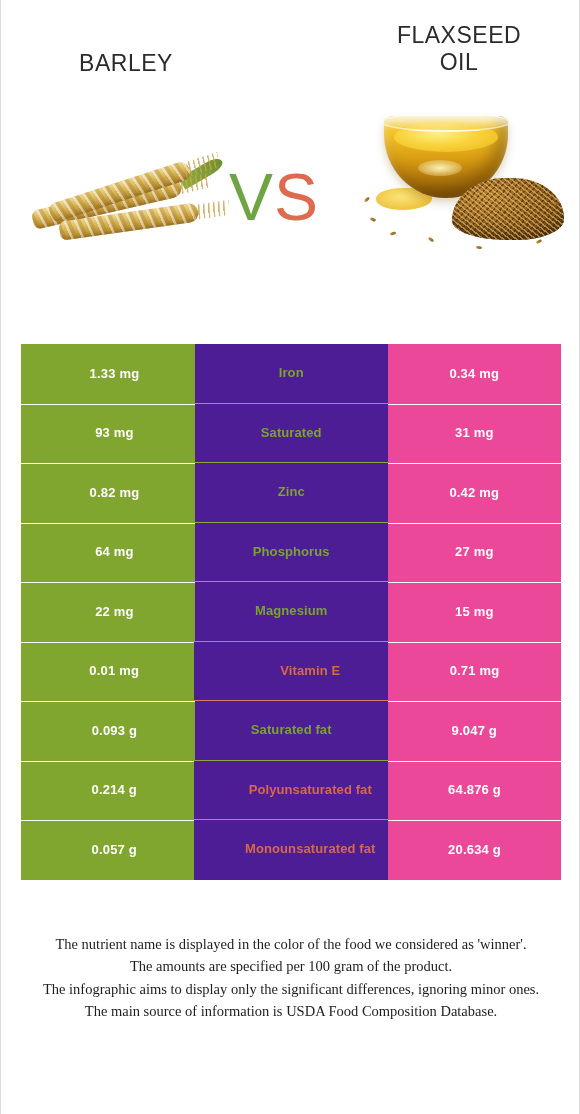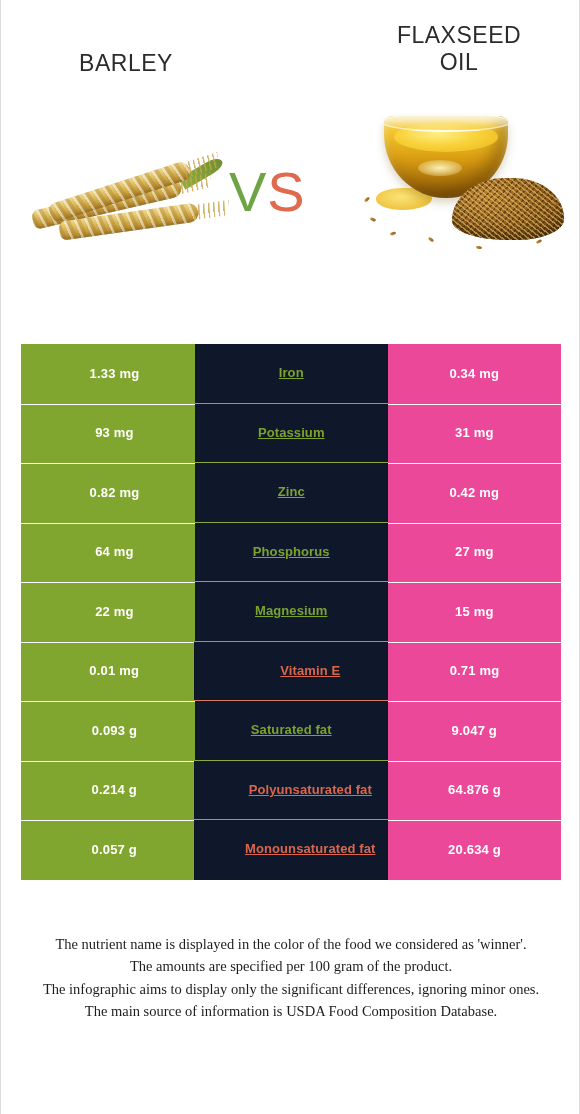--- a/index.html
+++ b/index.html
@@ -93,21 +93,21 @@
     background: linear-gradient(90deg,#8fae3e,#6e9130);
     border-radius: 0 60% 60% 0 / 0 100% 100% 0;
     transform: rotate(-30deg);
   }
 
   
   .vs {
     position: absolute;
     left: 228px;
     top: 68px;
-    font-size: 56px;
+    font-size: 66px;
     font-weight: 300;
     letter-spacing: 1px;
     line-height: 1;
     font-family: "Liberation Sans", sans-serif;
   }
   .vs .v { color: #6ea443; }
   .vs .s { color: #df6a4d; }
 
   
   .oil-wrap {
@@ -211,25 +211,24 @@
   .cell-left, .cell-right {
     width: 180px;
     color: #ffffff;
     font-weight: 700;
     letter-spacing: .2px;
   }
   .cell-left  { background: #80a62f; padding-left: 13px; }
   .cell-right { background: #ec4899; }
   .cell-mid {
     width: 200px;
-    background: #0f172a;
+    background: #4c1d95;
     font-weight: 700;
     letter-spacing: .1px;
     border-bottom: 1px solid transparent;
-    text-decoration: underline;
   }
   .row:last-child .cell-mid { border-bottom: 1px solid transparent; }
   .win-green .cell-mid { color: #7ba32e; border-bottom-color: #8aa93f; }
   .win-coral .cell-mid { color: #d9674c; border-bottom-color: #dd7b60; padding-left: 38px; }
 
   .row + .row .cell-left,
   .row + .row .cell-right { box-shadow: inset 0 1px 0 #ffffff; }
 
   
   #footnote {
@@ -287,21 +286,21 @@
   </div>
 
   <div id="table">
       <div class="row win-green">
         <div class="cell cell-left">1.33 mg</div>
         <div class="cell cell-mid">Iron</div>
         <div class="cell cell-right">0.34 mg</div>
       </div>
       <div class="row win-green">
         <div class="cell cell-left">93 mg</div>
-        <div class="cell cell-mid">Potassium</div>
+        <div class="cell cell-mid">Saturated</div>
         <div class="cell cell-right">31 mg</div>
       </div>
       <div class="row win-green">
         <div class="cell cell-left">0.82 mg</div>
         <div class="cell cell-mid">Zinc</div>
         <div class="cell cell-right">0.42 mg</div>
       </div>
       <div class="row win-green">
         <div class="cell cell-left">64 mg</div>
         <div class="cell cell-mid">Phosphorus</div>

